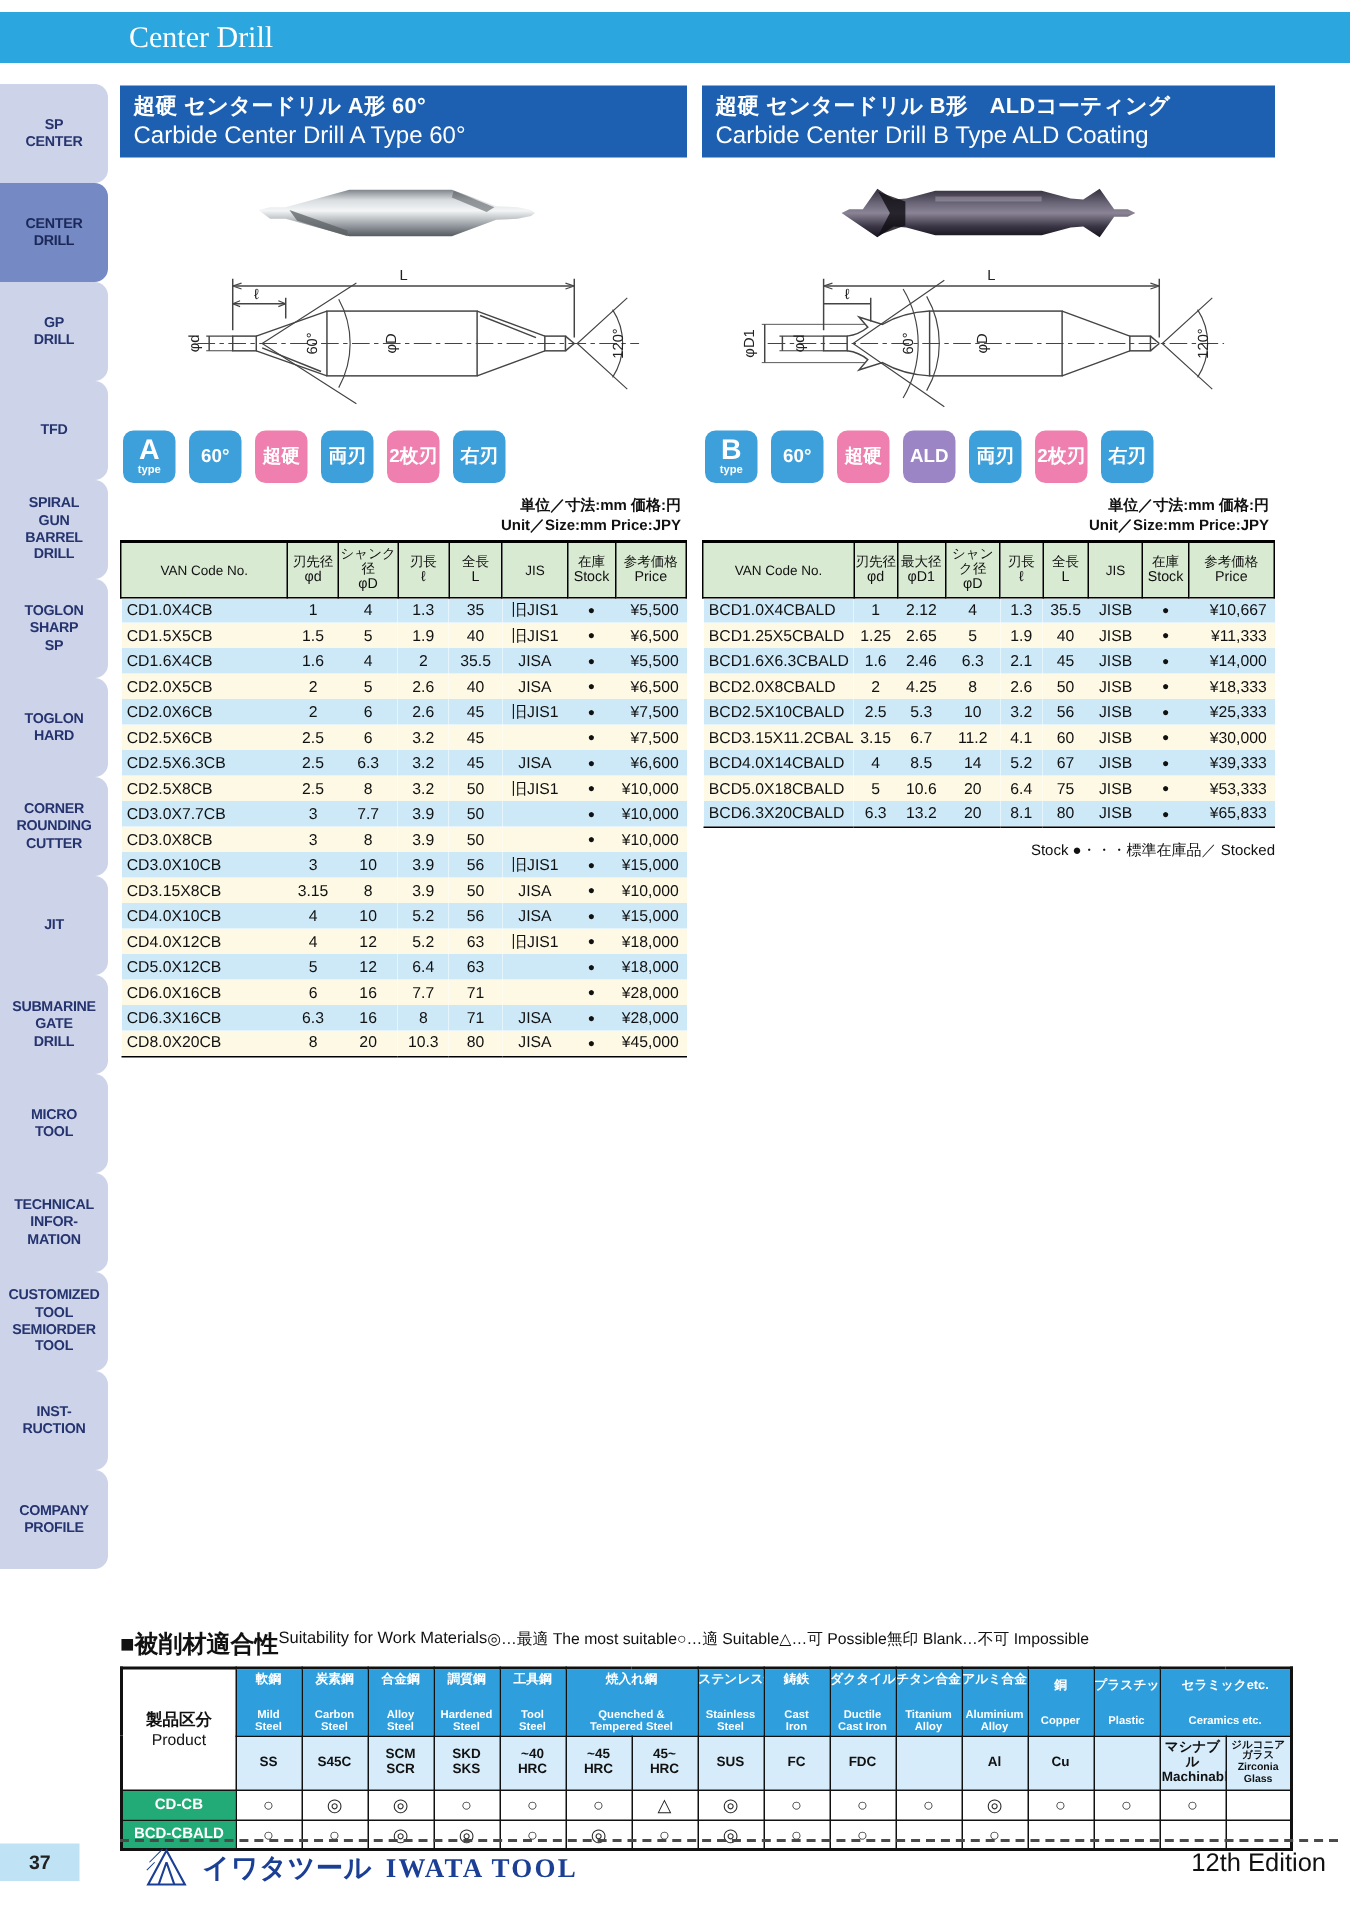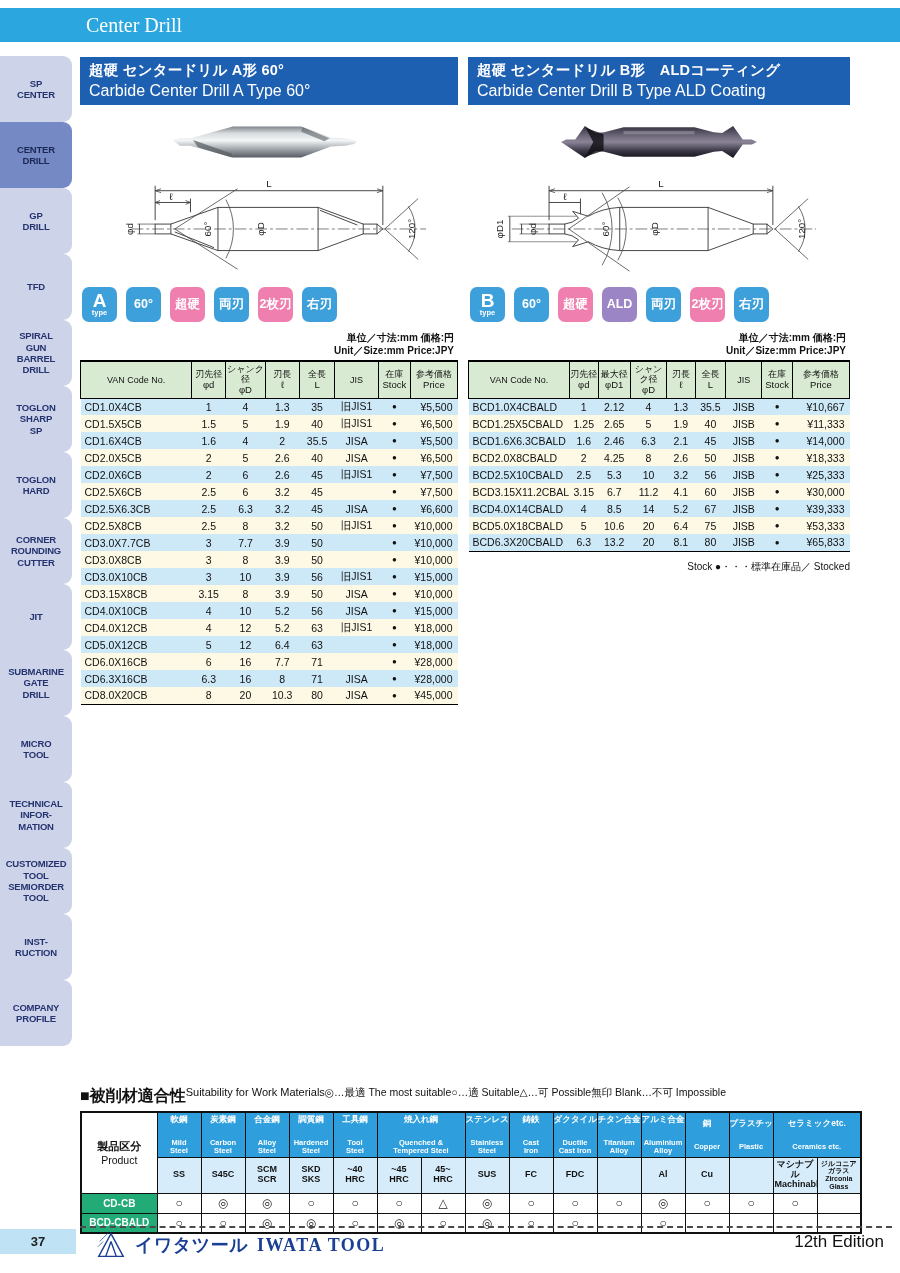--- a/index.html
+++ b/index.html
@@ -69,21 +69,21 @@
   .suit .group{background:var(--suit-header,#2e9edc);color:#fff;padding:1px 0;text-align:center;vertical-align:middle;height:40px;}
   .suit .group .gjp{font-size:8.5px;font-weight:bold;white-space:nowrap;}
   .suit .group .gen{font-size:7.5px;line-height:1.1;white-space:pre-line;margin-top:13px;}
   .suit .sub{background:var(--suit-sub,#d6ecfa);font-size:9px;line-height:1.1;white-space:pre-line;text-align:center;height:36px;font-weight:bold;vertical-align:middle;}
   .suit .sub.tiny{font-size:7px;}
   .suit .prodname{background:var(--product-green,#23ab77);color:#fff;font-weight:bold;font-size:10px;text-align:center;height:20px;}
   .suit .val{background:#fff;text-align:center;font-size:12px;height:20px;color:#222;}
 
   
   .footer-rule{position:absolute;left:80px;top:1226px;width:812px;border-top:2px dashed #4a4a4a;}
-  .pageno{position:absolute;left:0;top:1229px;width:76px;height:25px;background:#bfe2f4;display:flex;align-items:center;justify-content:center;font-weight:bold;font-size:13px;color:#222;}
+  .pageno{position:absolute;left:0;top:1229px;width:53px;height:25px;background:#bfe2f4;display:flex;align-items:center;justify-content:center;font-weight:bold;font-size:13px;color:#222;}
   .brand{position:absolute;left:96px;top:1231px;display:flex;align-items:center;gap:9px;color:var(--brand-blue,#1b3f94);}
   .brand .jp{font-size:18px;font-weight:bold;letter-spacing:0.5px;}
   .brand .en{font-family:"Liberation Serif","DejaVu Serif",serif;font-size:18px;font-weight:bold;letter-spacing:1.5px;}
   .edition{position:absolute;right:16px;top:1232px;font-size:17px;color:#111;}
 
   .tdraw-label{font-size:10px;fill:#222;}
 </style>
 </head>
 <body>
 

